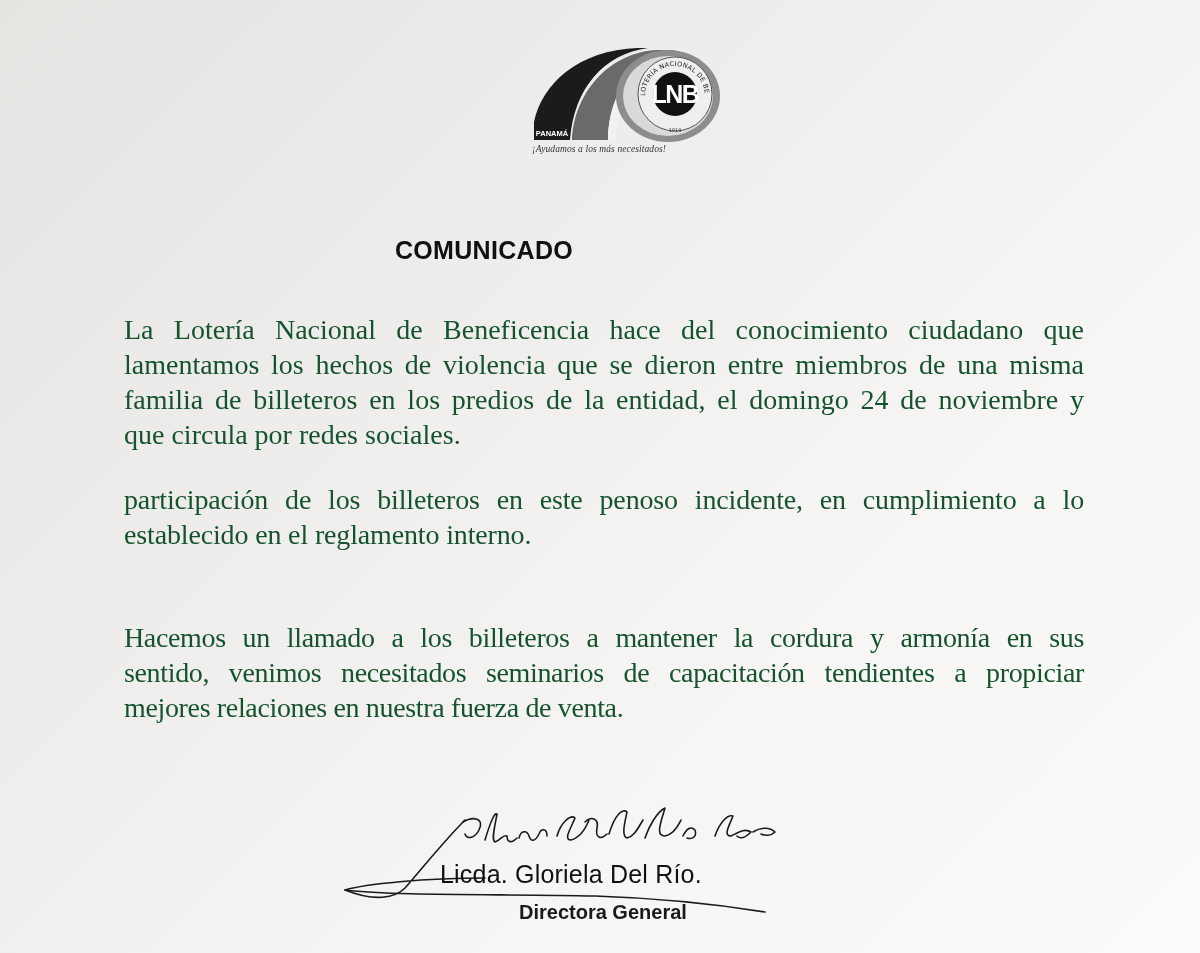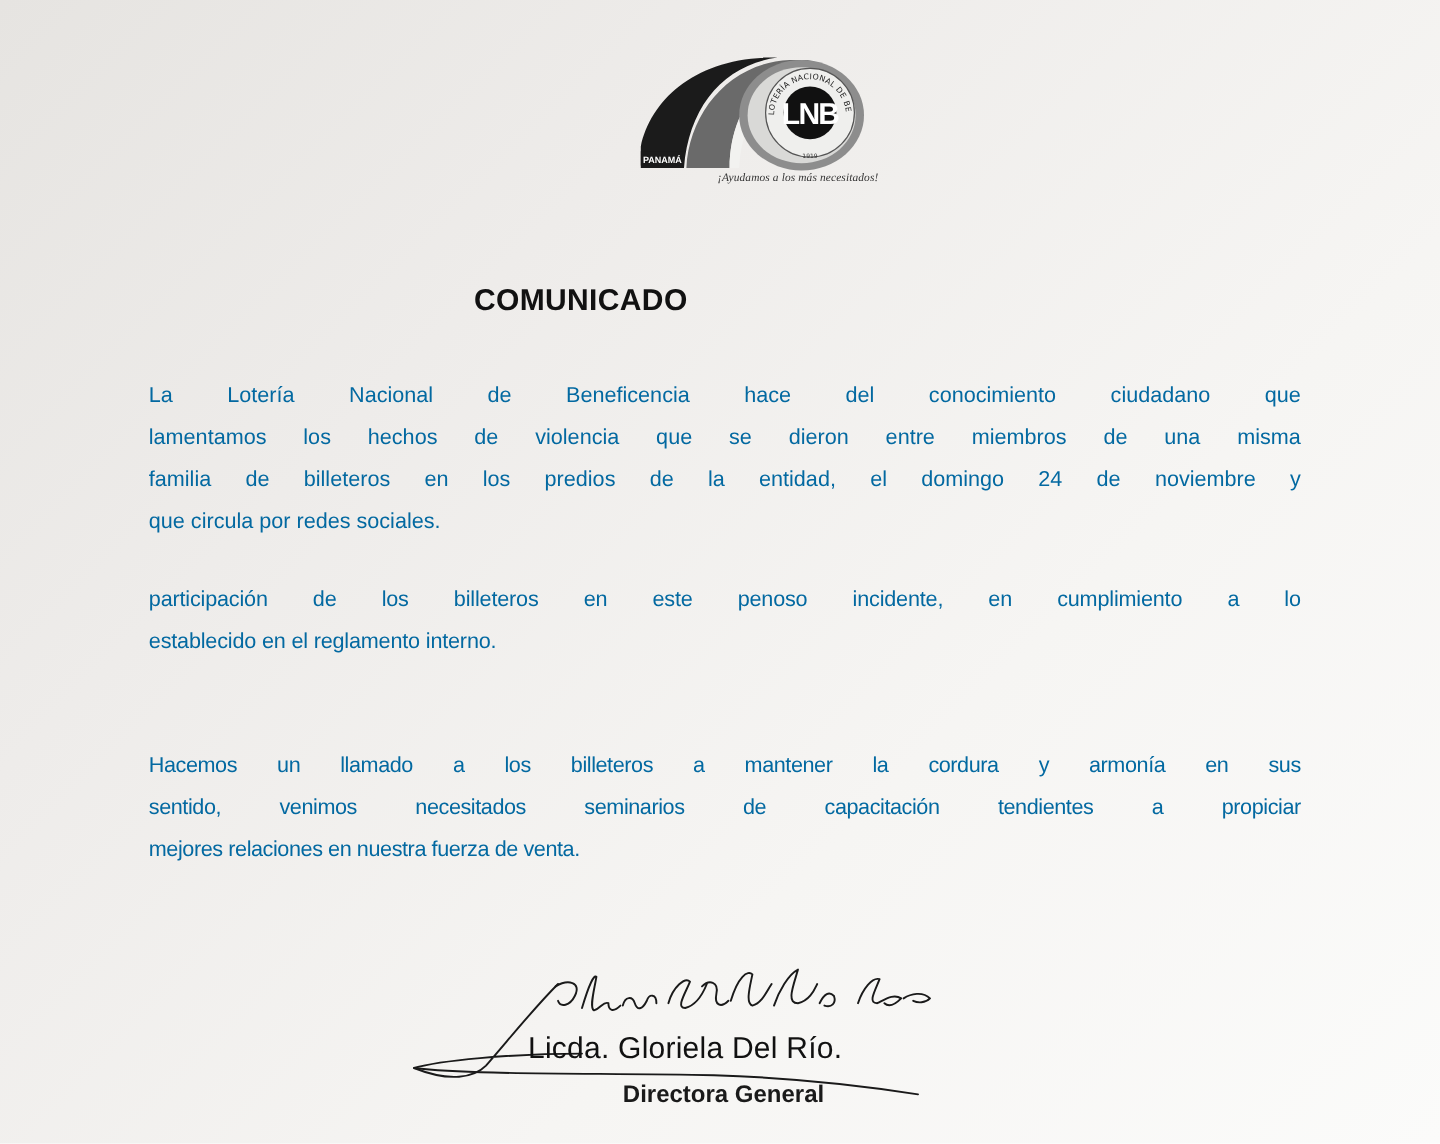--- a/index.html
+++ b/index.html
@@ -33,46 +33,46 @@
       position: absolute;
       left: 4px;
       top: 100px;
       width: 200px;
       font-family: "Liberation Serif", serif;
       font-style: italic;
       font-size: 9.5px;
       color: #333;
       white-space: nowrap;
       letter-spacing: 0.1px;
-      text-align: right;
     }
     
     .title {
       position: absolute;
       left: 0;
       width: 968px;
       top: 236px;
       text-align: center;
       font-family: "Liberation Sans", sans-serif;
       font-weight: bold;
       font-size: 25px;
       letter-spacing: 0.3px;
       color: #111;
       margin: 0;
     }
     
     .body {
       position: absolute;
       left: 124px;
       width: 960px;
-      font-size: 18px;
+      font-size: 28px;
       line-height: 35px;
-      color: #0369a1;
+      color: #14532d;
       text-align: justify;
       text-align-last: left;
+      font-family: Liberation Serif, serif;
     }
     .para1 { top: 312px; }
     .para2 { top: 482px; letter-spacing: -0.15px; }
     .para3 { top: 620px; letter-spacing: -0.35px; }
     .line { display: block; white-space: nowrap; text-align-last: justify; }
     .line.last { text-align-last: left; }
     
     .signature {
       position: absolute;
       left: 335px;

